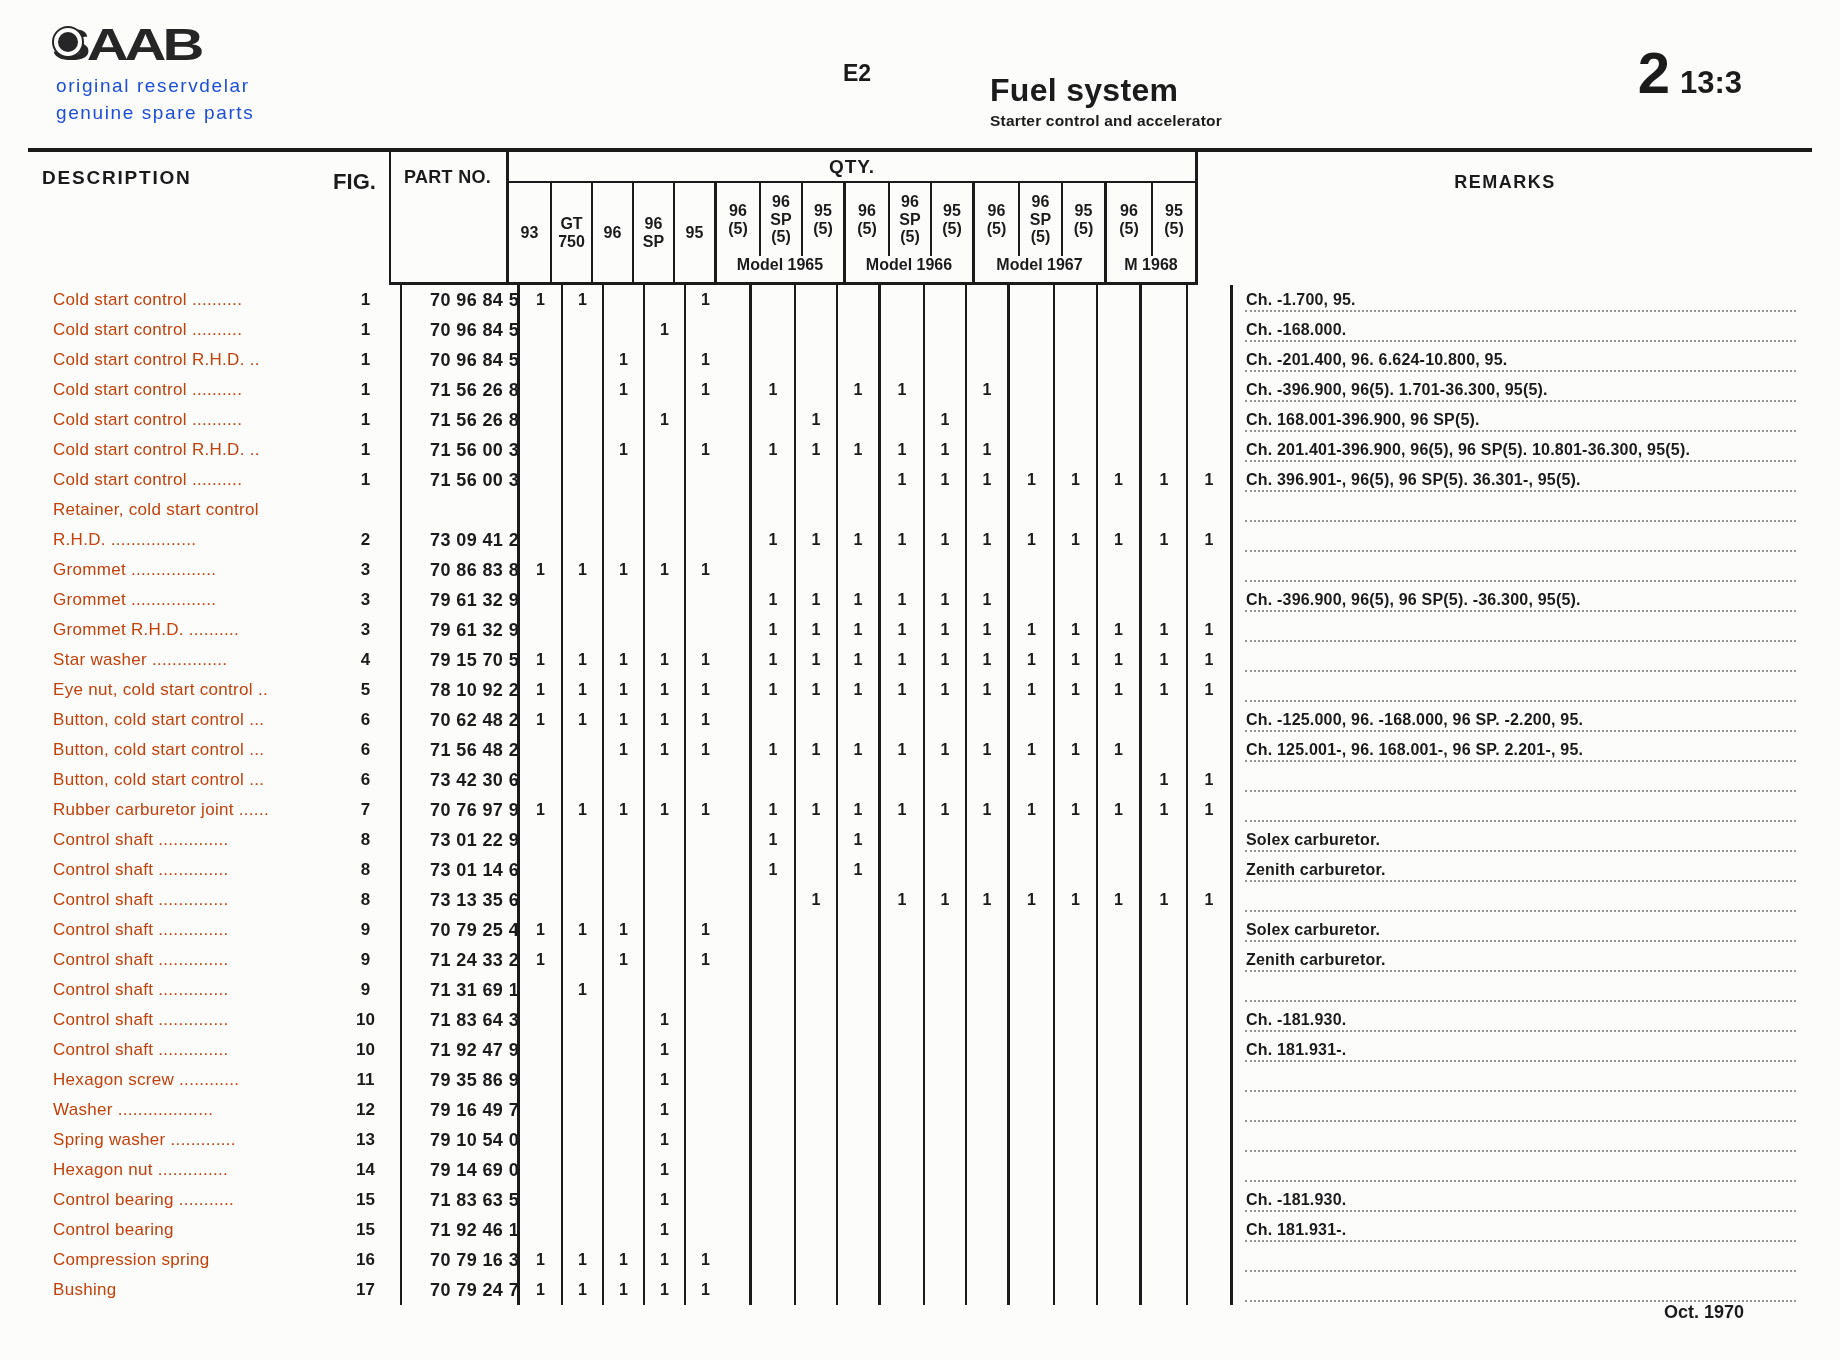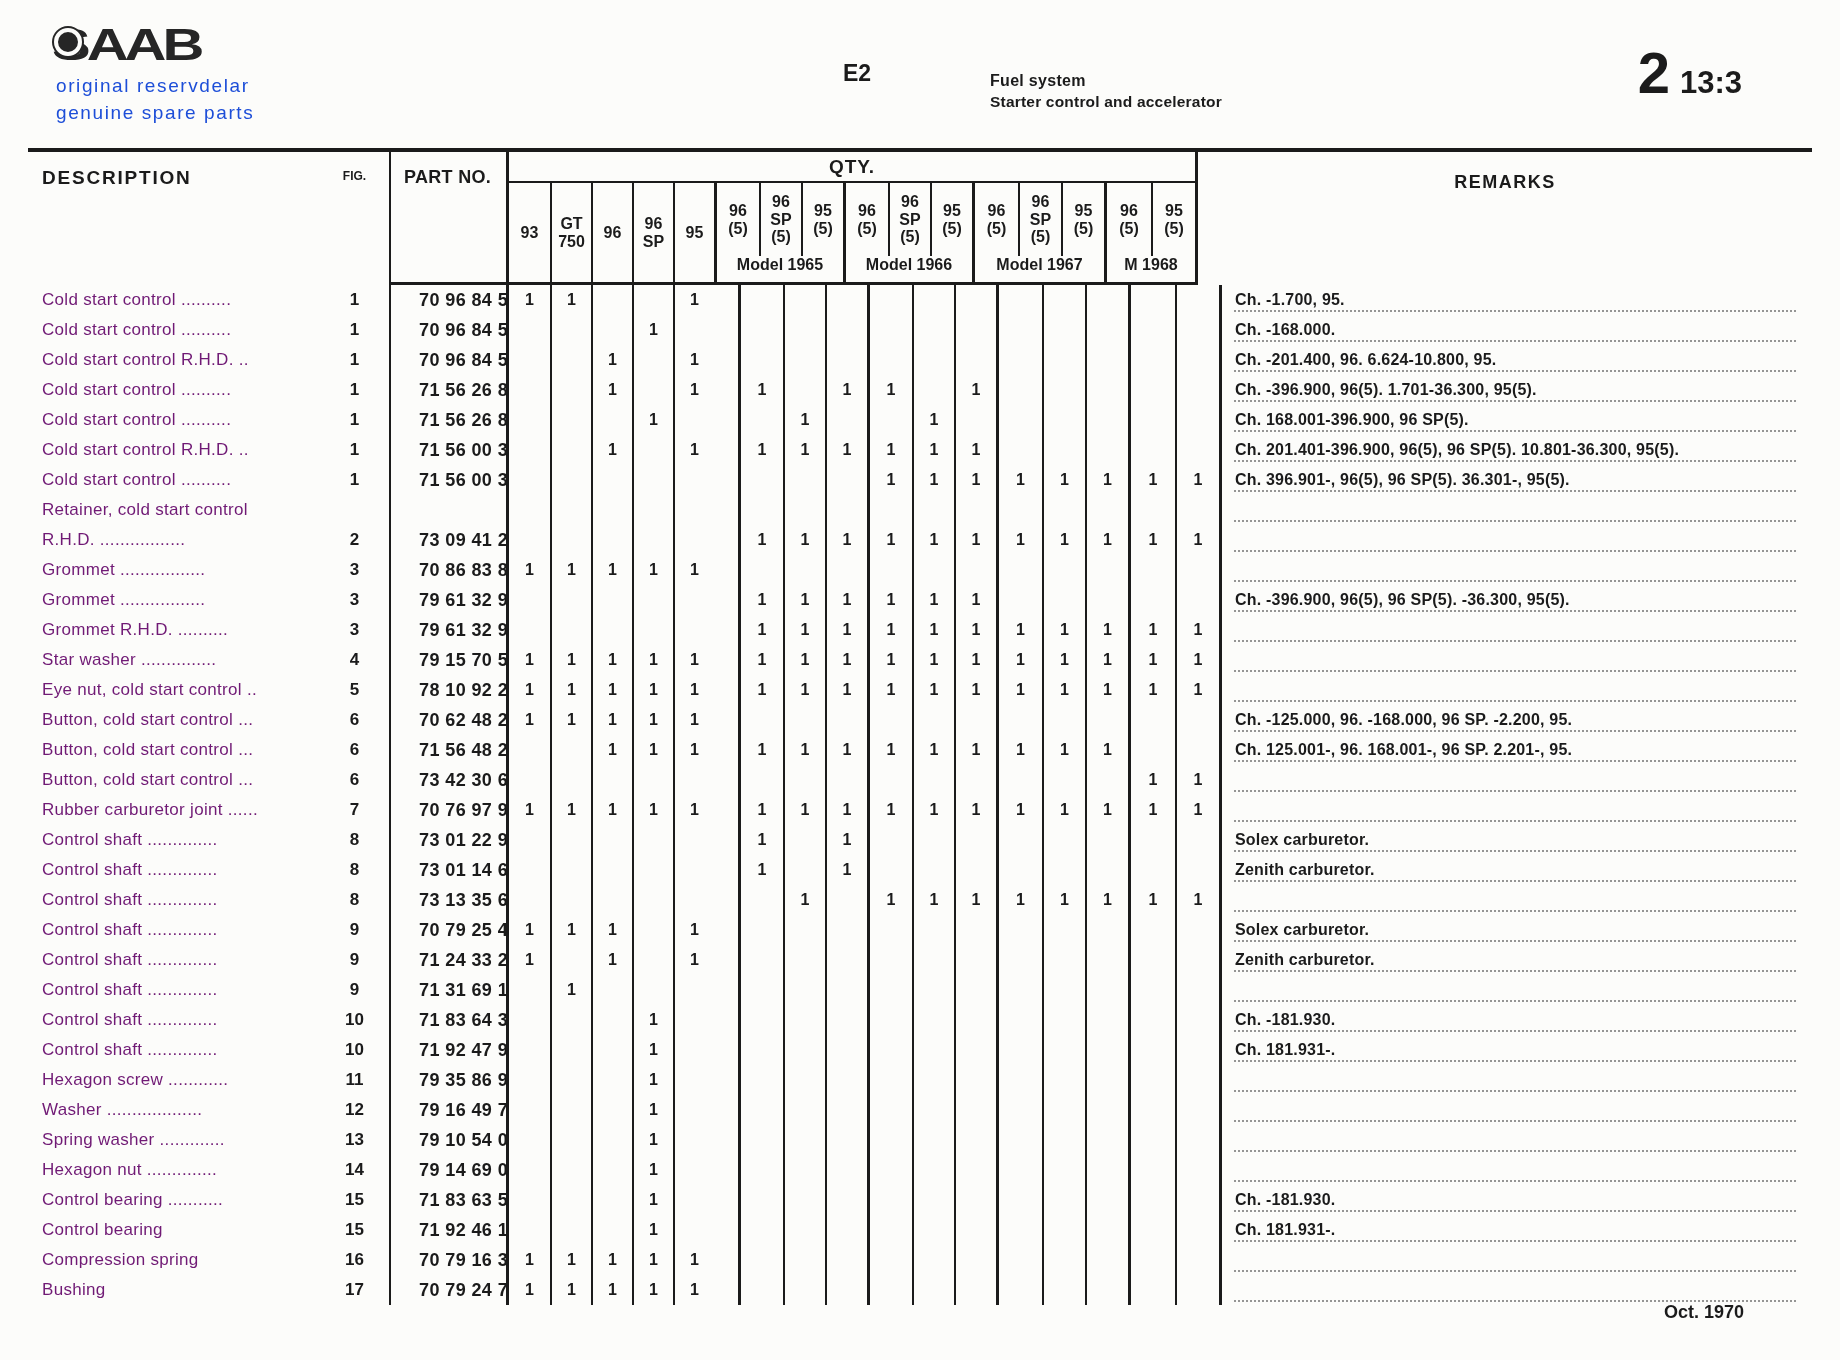--- a/index.html
+++ b/index.html
@@ -8,53 +8,53 @@
   .page{position:relative;width:1840px;height:1360px;background:#fcfcfa;overflow:hidden;}
 
   
   .logo-block{position:absolute;left:52px;top:22px;}
   .saab-logo{font-weight:900;font-size:58px;letter-spacing:-4px;transform:scaleY(.78);transform-origin:left top;color:#262626;line-height:1;}
   .saab-emblem{position:absolute;left:2px;top:6px;width:20px;height:20px;border:4px solid #fcfcfa;border-radius:50%;background:#262626;box-shadow:0 0 0 2px #262626;}
   .tagline{color:#1d4ed8;font-size:19px;letter-spacing:1.6px;line-height:27px;}
   .tagline-wrap{position:absolute;left:56px;top:72px;}
   .section-code{position:absolute;left:843px;top:60px;font-weight:800;font-size:23px;}
   .title-block{position:absolute;left:990px;top:72px;}
-  .system-title{font-weight:800;font-size:16px;letter-spacing:.3px;}
+  .system-title{font-weight:800;font-size:32px;letter-spacing:.3px;}
   .system-subtitle{font-weight:800;font-size:15.5px;margin-top:3px;letter-spacing:.2px;}
   .pageno{position:absolute;right:98px;top:44px;display:flex;align-items:baseline;gap:10px;}
   .pageno-major{font-weight:900;font-size:58px;line-height:1;}
   .pageno-minor{font-weight:900;font-size:31px;line-height:1;}
   .top-rule{position:absolute;left:28px;top:148px;width:1784px;height:4px;background:var(--ink);}
 
   
   .ptable{position:absolute;left:0;top:152px;width:1812px;}
   .thead{display:flex;height:133px;}
   .h-desc{width:320px;padding:15px 0 0 42px;font-weight:700;font-size:19px;letter-spacing:1.8px;box-sizing:border-box;}
-  .h-fig{width:69px;padding-top:17px;font-weight:700;font-size:12px;text-align:center;box-sizing:border-box;}
+  .h-fig{width:69px;padding-top:17px;font-weight:700;font-size:22px;text-align:center;box-sizing:border-box;}
   .h-part{width:117px;border-left:2px solid var(--ink);border-bottom:3px solid var(--ink);padding:15px 0 0 13px;font-weight:800;font-size:18px;letter-spacing:.3px;box-sizing:border-box;}
   .h-qty-area{width:689px;border-bottom:3px solid var(--ink);display:flex;flex-direction:column;box-sizing:border-box;}
   .qty-top{height:31px;border-left:3px solid var(--ink);border-bottom:2px solid var(--ink);display:flex;align-items:center;justify-content:center;font-weight:800;font-size:19px;letter-spacing:1px;box-sizing:border-box;}
   .qty-groups-row{flex:1;display:flex;}
   .h-remarks{flex:1;border-left:3px solid var(--ink);padding-top:20px;text-align:center;font-weight:700;font-size:18px;letter-spacing:1.5px;box-sizing:border-box;}
 
   .qgroup{border-left:3px solid var(--ink);display:flex;box-sizing:border-box;}
   .thead .qgroup{flex-direction:column;}
   .qg0{--w:41px;width:232px;}
   .qg1{--w:42px;width:129px;}
   .qg2{--w:42px;width:129px;}
   .qg3{--w:43px;width:132px;}
   .qg4{--w:44px;width:91px;}
   .qgcells{display:flex;flex:1;}
   .qhcell{width:var(--w);box-sizing:border-box;display:flex;flex-direction:column;justify-content:center;align-items:center;font-weight:800;font-size:16px;line-height:1.1;}
   .inb{border-left:2px solid var(--ink);}
   .qglabel{height:26px;font-weight:800;font-size:16px;text-align:center;white-space:nowrap;}
 
   .tbody{display:block;}
   .trow{display:flex;height:30px;}
-  .c-desc{width:320px;padding-left:42px;box-sizing:border-box;display:flex;align-items:center;font-size:17px;letter-spacing:.3px;color:#701a75;white-space:pre;overflow:hidden;}
+  .c-desc{width:320px;padding-left:42px;box-sizing:border-box;display:flex;align-items:center;font-size:17px;letter-spacing:.3px;color:#c2410c;white-space:pre;overflow:hidden;margin-left:11px;}
   .c-fig{width:69px;box-sizing:border-box;display:flex;align-items:center;justify-content:center;font-weight:600;font-size:17px;}
   .c-part{width:117px;box-sizing:border-box;border-left:2px solid var(--ink);display:flex;align-items:center;padding-left:28px;font-weight:700;font-size:18px;letter-spacing:.4px;white-space:nowrap;}
   .qcell{width:var(--w);box-sizing:border-box;display:flex;align-items:center;justify-content:center;font-size:16px;font-weight:600;}
   .c-remarks{flex:1;border-left:3px solid var(--ink);box-sizing:border-box;position:relative;display:flex;align-items:center;}
   .c-remarks::after{content:"";position:absolute;left:12px;right:16px;bottom:3px;border-bottom:2px dotted rgba(45,45,45,.5);}
   .remark-text{position:relative;z-index:1;padding-left:13px;font-weight:700;font-size:16px;letter-spacing:.2px;white-space:nowrap;}
 
   .footer-date{position:absolute;right:96px;top:1302px;font-weight:800;font-size:18px;}
 </style>
 </head>

